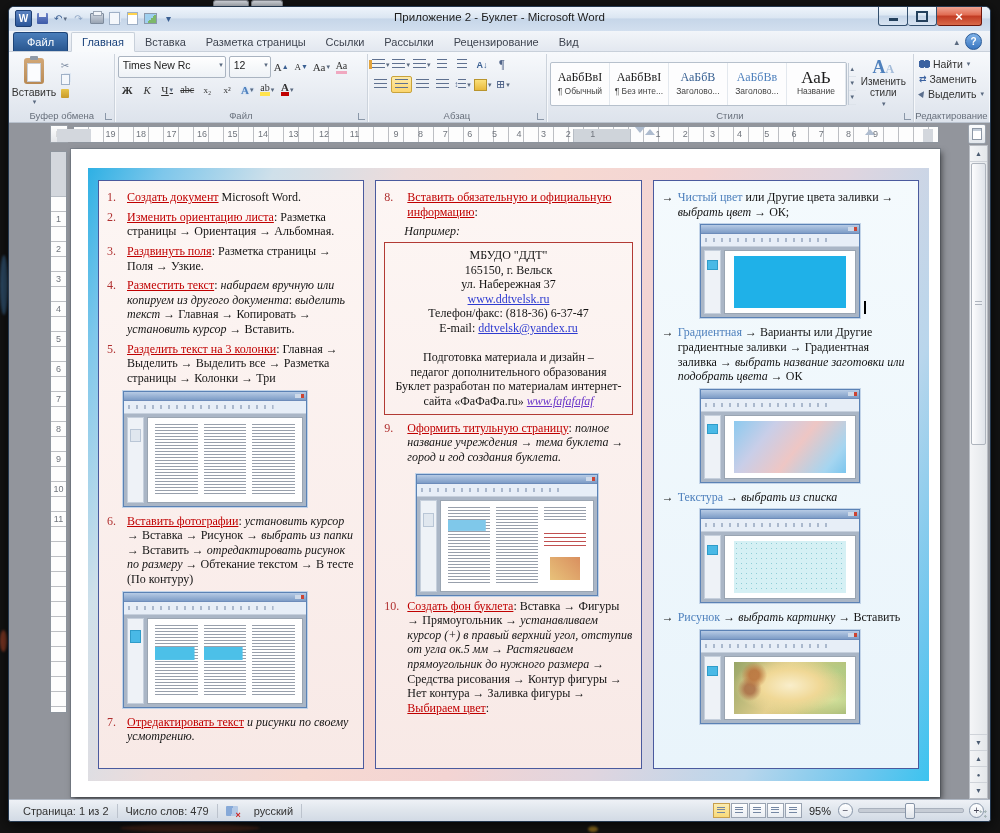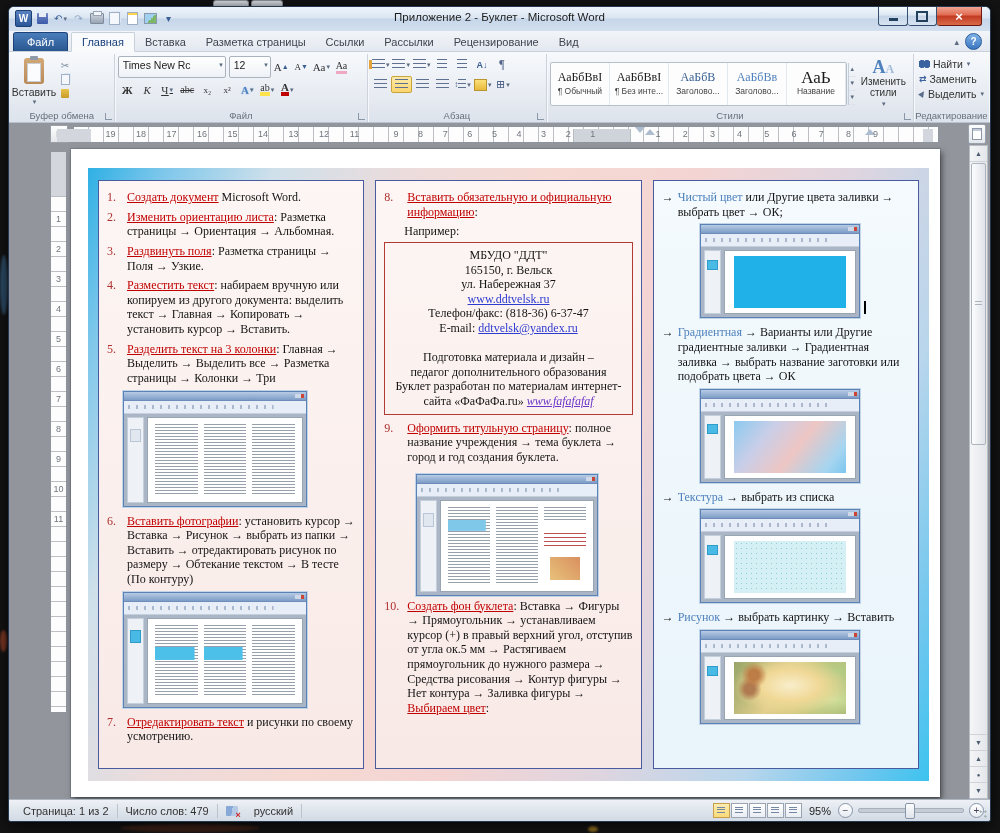--- a/index.html
+++ b/index.html
@@ -120,21 +120,21 @@
     background:linear-gradient(113deg,#2eb0e4 0%,#7ec7eb 7%,#cfe0ea 17%,#ecdcdc 29%,#f6d9d2 43%,#f3d4d3 56%,#e0d5df 69%,#b9d6ec 83%,#6cc6ee 94%,#3cc3ef 100%)}
   .panel{flex:1;border:1px solid #4a5a9e;padding:9px 8px 6px 8px;overflow:hidden;color:#141414;
     font-family:"Liberation Serif","DejaVu Serif",serif;font-size:12px;line-height:1.22}
   .panel.pink{background:linear-gradient(#fdf6f4,#f8e9e6)}
   .panel.blue{background:linear-gradient(#f4fafd,#e9f4fb)}
   .doc-item{display:flex;margin-bottom:5px}
   .doc-item .num{flex:none;width:20px;color:#b03030}
   .panel.mid .num{width:23px}
   .panel.arrows .num{width:16px;color:#141414}
   .note{margin:0 0 3px 20px}
-  .sg-n{}.sg-i{}
+  .sg-n{}.sg-i{font-style:italic}
   .sg-r{color:#c00000;text-decoration:underline}
   .sg-bl{color:#4f81bd}
   .sg-link{color:#2e3bd0;text-decoration:underline}
   .sg-ilink{color:#6a35c8;font-style:italic;text-decoration:underline}
   .contact-box{border:1px solid #b23a34;margin:1px 0 6px;padding:5px 2px;text-align:center}
   .box-line{min-height:14.5px}
 
   
   .thumb{border:1px solid #5b82b5;background:#e7eef7;display:flex;flex-direction:column;position:relative;box-shadow:0 0 0 1px #c3d4e8}
   .thumb.sz-l{width:182px;height:114px;margin:2px 0 7px 16px}

